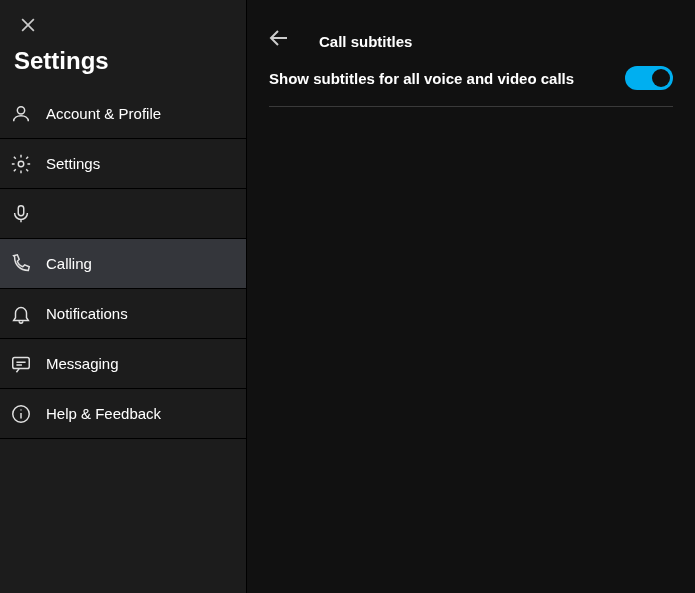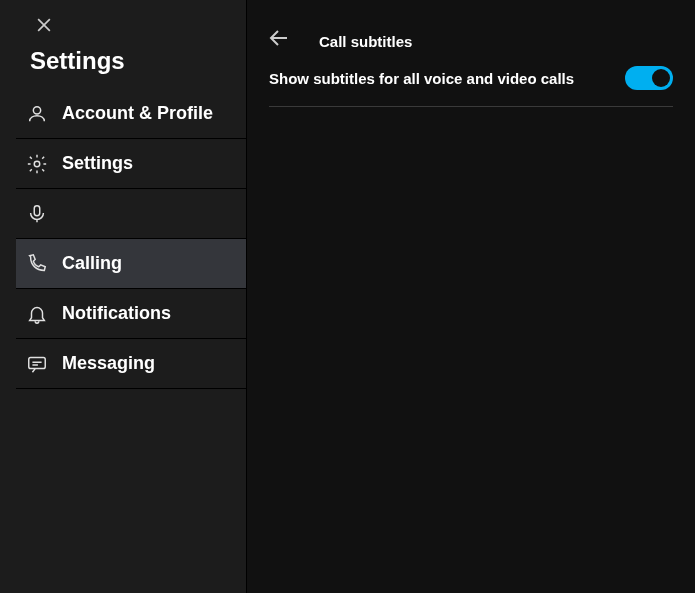--- a/index.html
+++ b/index.html
@@ -1,23 +1,23 @@
 <!DOCTYPE html>
 <html><head>
 <meta charset="utf-8">
 <style>
   * { box-sizing: border-box; margin: 0; padding: 0; }
   html, body { width: 695px; height: 593px; overflow: hidden; background: #000; font-family: "Segoe UI", Arial, sans-serif; color: #fff; }
   .app { display: flex; width: 100%; height: 100%; }
-  .sidebar { width: 247px; background: #1c1c1c; border-right: 1px solid #000; display: flex; flex-direction: column; padding-left: 16px; }
+  .sidebar { width: 247px; background: #1c1c1c; border-right: 1px solid #000; display: flex; flex-direction: column; }
   .sidebar-top { padding: 15px 18px 6px 18px; }
   .close-btn { width: 20px; height: 20px; display: flex; align-items: center; justify-content: center; cursor: pointer; color: #ccc; }
   .sidebar-title { font-size: 24px; font-weight: 700; padding: 6px 14px 14px 14px; }
   .menu { display: flex; flex-direction: column; }
-  .menu-item { display: flex; align-items: center; gap: 14px; height: 50px; padding: 0 10px; border-bottom: 1px solid #000; cursor: pointer; font-size: 18px; font-weight: 700; }
+  .menu-item { display: flex; align-items: center; gap: 14px; height: 50px; padding: 0 10px; border-bottom: 1px solid #000; cursor: pointer; font-size: 15px; font-weight: 400; }
   .menu-item.selected { background: #34363b; }
   .menu-icon { width: 22px; height: 22px; display: flex; align-items: center; justify-content: center; color: #e0e0e0; flex-shrink: 0; }
   .menu-icon svg { width: 22px; height: 22px; stroke: currentColor; fill: none; stroke-width: 1.6; }
   .main { flex: 1; background: #111; display: flex; flex-direction: column; }
   .main-header { display: flex; align-items: flex-end; height: 50px; padding: 0 20px; gap: 28px; }
   .back-btn { width: 24px; height: 24px; display: flex; align-items: center; justify-content: center; cursor: pointer; color: #ccc; }
   .main-title { font-size: 15px; font-weight: 700; }
   .option-row { display: flex; align-items: center; justify-content: space-between; padding: 16px 0; margin: 0 22px; border-bottom: 1px solid #3a3a3a; }
   .option-label { font-size: 15px; font-weight: 600; }
   .toggle { position: relative; width: 48px; height: 24px; border-radius: 12px; background: #00aff0; cursor: pointer; }
@@ -91,20 +91,30 @@
         <span class="menu-icon">
           <svg viewBox="0 0 24 24">
               <rect x="3" y="5" width="18" height="12" rx="2"></rect>
               <path d="M7 21l3-4M7 10h10M7 13h6"></path>
             </svg>
         </span>
         <span>Messaging</span>
       </div>
 
 
+      <div class="menu-item">
+        <span class="menu-icon">
+          <svg viewBox="0 0 24 24">
+              <circle cx="12" cy="12" r="9"></circle>
+              <line x1="12" y1="11" x2="12" y2="17"></line>
+              <circle cx="12" cy="7.5" r="0.8" fill="currentColor" stroke="none"></circle>
+            </svg>
+        </span>
+        <span>Help &amp; Feedback</span>
+      </div>
 
     </div>
   </div>
 
   <div class="main">
     <div class="main-header">
       <div class="back-btn">
         <svg viewBox="0 0 24 24">
             <line x1="20" y1="12" x2="5" y2="12" stroke="currentColor" stroke-width="2"></line>
             <polyline points="11 5 4 12 11 19" stroke="currentColor" stroke-width="2" fill="none"></polyline>

